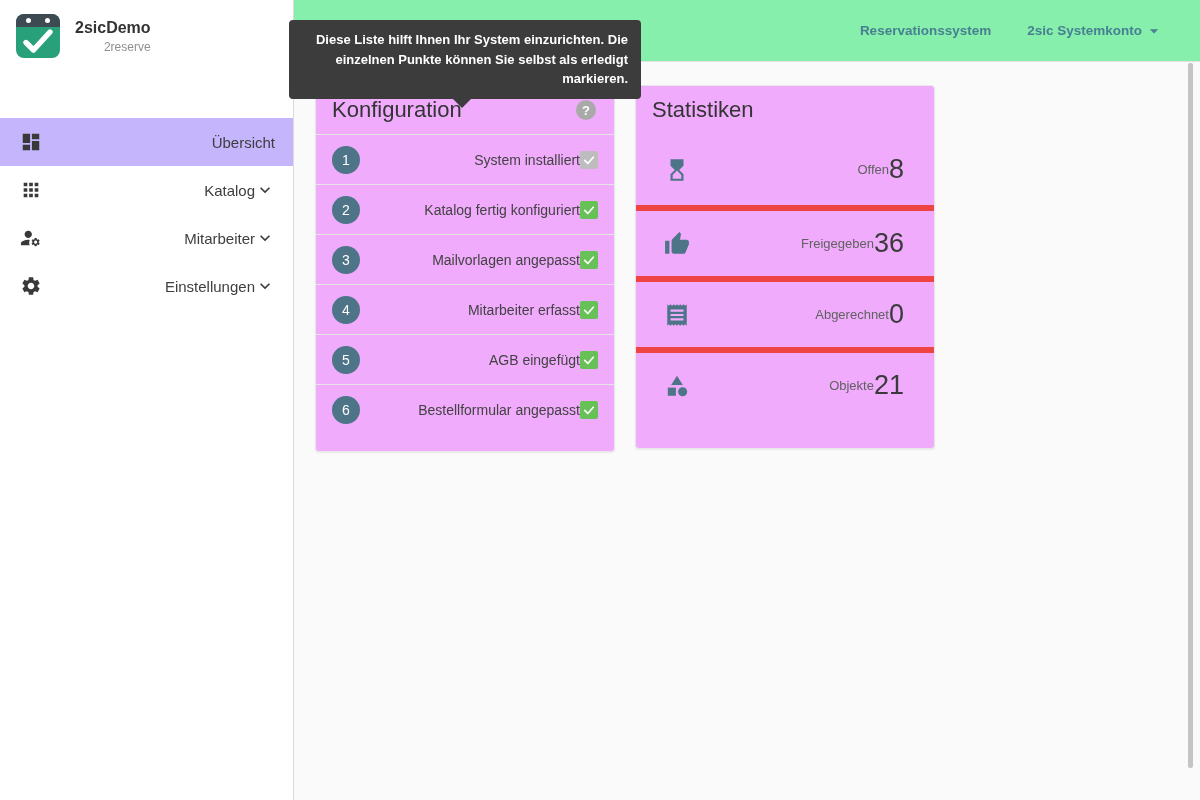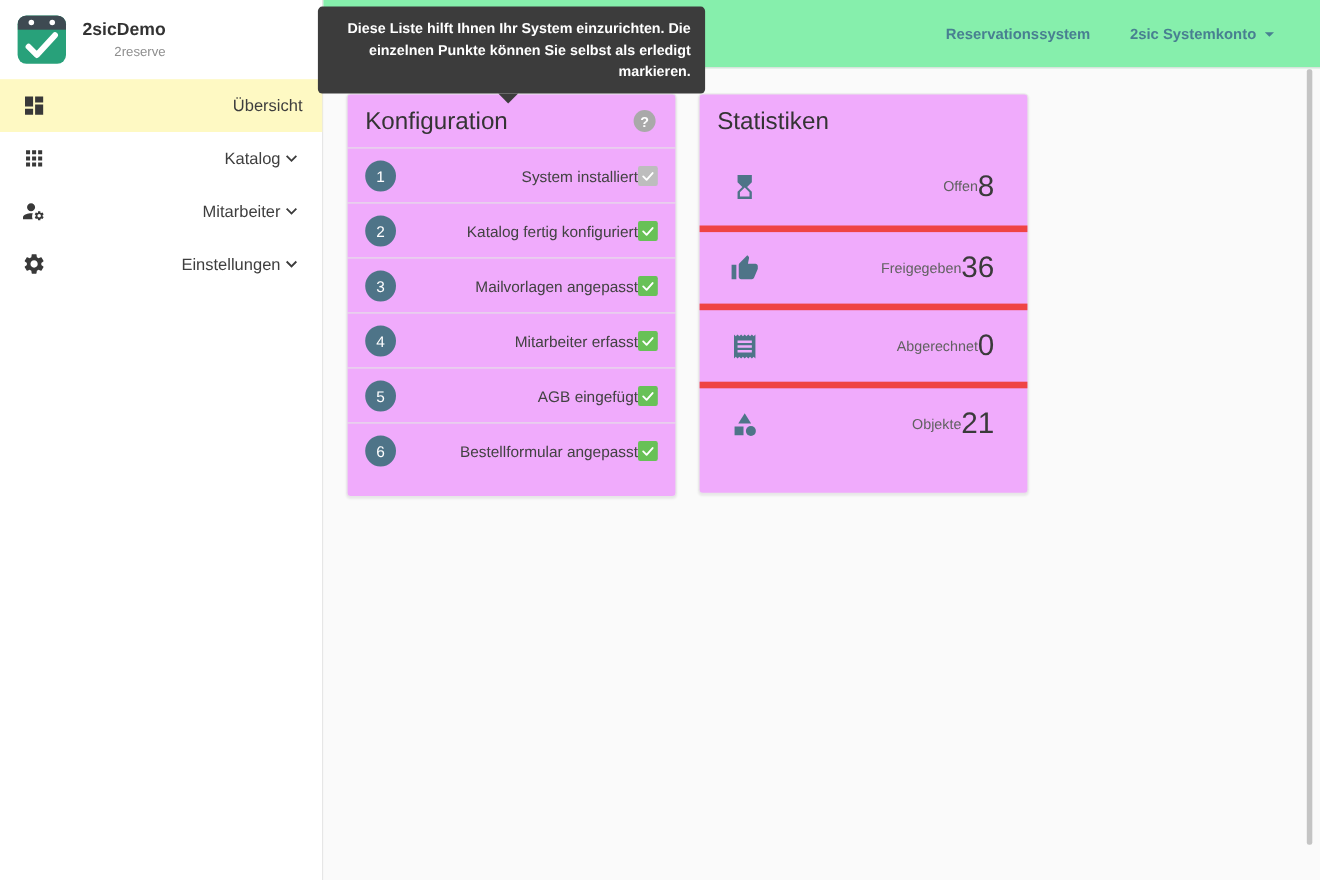--- a/index.html
+++ b/index.html
@@ -11,21 +11,21 @@
   .logo-row { display:flex; align-items:center; gap:15px; height:72px; padding:0 16px; }
   .logo-icon { position:relative; width:44px; height:44px; border-radius:8px; background:#28a17a; overflow:hidden; flex-shrink:0; }
   .logo-top { position:absolute; top:0; left:0; right:0; height:13px; background:#3e4a52; }
   .logo-dot { position:absolute; top:4px; width:5px; height:5px; border-radius:50%; background:#fff; }
   .logo-dot.l { left:10px; } .logo-dot.r { right:10px; }
   .logo-check { position:absolute; left:4px; top:12px; }
   .logo-text .title { font-size:16px; font-weight:700; color:#333; line-height:1.3; }
   .logo-text .subtitle { font-size:12px; color:#8f8f8f; margin-top:2px; }
 
   .nav-item { display:flex; align-items:center; height:48px; padding:0 18px 0 20px; cursor:pointer; }
-  .nav-item.active { background:#fef9c3; }
+  .nav-item.active { background:#c4b5fd;margin-top:46px; }
   .nav-icon { width:22px; height:22px; fill:#393939; flex-shrink:0; }
   .nav-label { margin-left:18px; font-size:15px; color:#3e3e3e; flex:1; }
   .chevron-icon { width:20px; height:20px; fill:#3c3c3c; flex-shrink:0; }
 
   
   .main { flex:1; display:flex; flex-direction:column; background:#fafafa; min-width:0; }
   .topbar { height:62px; background:#86efac; border-bottom:1px solid #e2e2e2; display:flex; align-items:center; justify-content:flex-end; gap:36px; padding-right:36px; flex-shrink:0; }
   .top-link { color:#487f91; font-size:13.5px; font-weight:700; cursor:pointer; }
   .account { display:flex; align-items:center; gap:2px; cursor:pointer; }
   .caret-icon { width:20px; height:20px; fill:#487f91; }
@@ -44,21 +44,21 @@
   .checkbox.disabled { background:#bdbdbd; }
 
   .stats-card { padding-bottom:30px; }
   .stat-row { height:71px; display:flex; align-items:center; padding:0 30px 0 28px; }
   .stat-row + .stat-row { border-top:6px solid #ef4444; }
   .stat-icon { width:26px; height:26px; fill:#4e7488; flex-shrink:0; }
   .stat-label { margin-left:14px; font-size:13px; color:#616161; flex:1; }
   .stat-value { font-size:27px; color:#3a3a3a; }
 
   
-  .tooltip { position:absolute; left:289px; top:6px; width:352px; background:#3c3c3c; color:#fff; font-size:13px; font-weight:600; line-height:1.5; padding:10px 13px; border-radius:4px; z-index:10; }
+  .tooltip { position:absolute; left:289px; top:20px; width:352px; background:#3c3c3c; color:#fff; font-size:13px; font-weight:600; line-height:1.5; padding:10px 13px; border-radius:4px; z-index:10; }
   .tooltip-arrow { position:absolute; bottom:-9px; left:164px; width:0; height:0; border-left:9px solid transparent; border-right:9px solid transparent; border-top:9px solid #3c3c3c; }
 
   
   .scroll-thumb { position:absolute; right:7px; top:63px; width:5px; height:705px; background:#c4c4c4; border-radius:2px; z-index:20; }
 </style>
 </head>
 <body>
 
 <div class="app">
 

